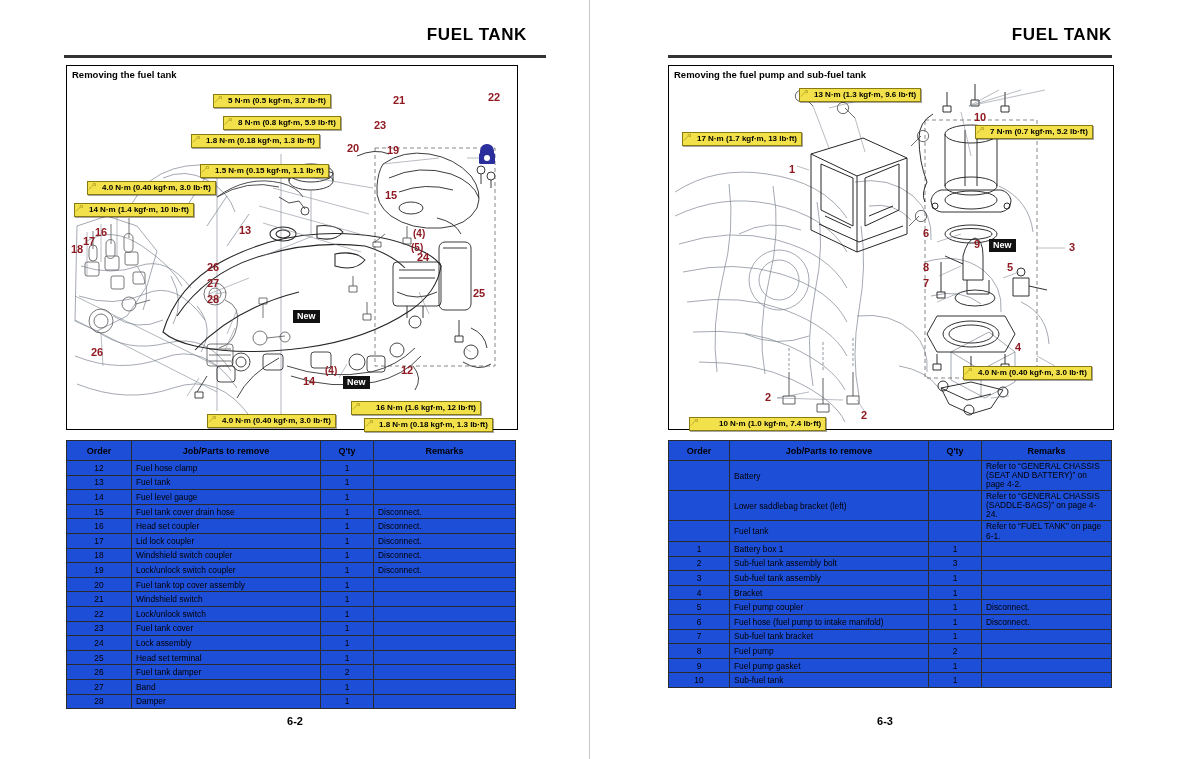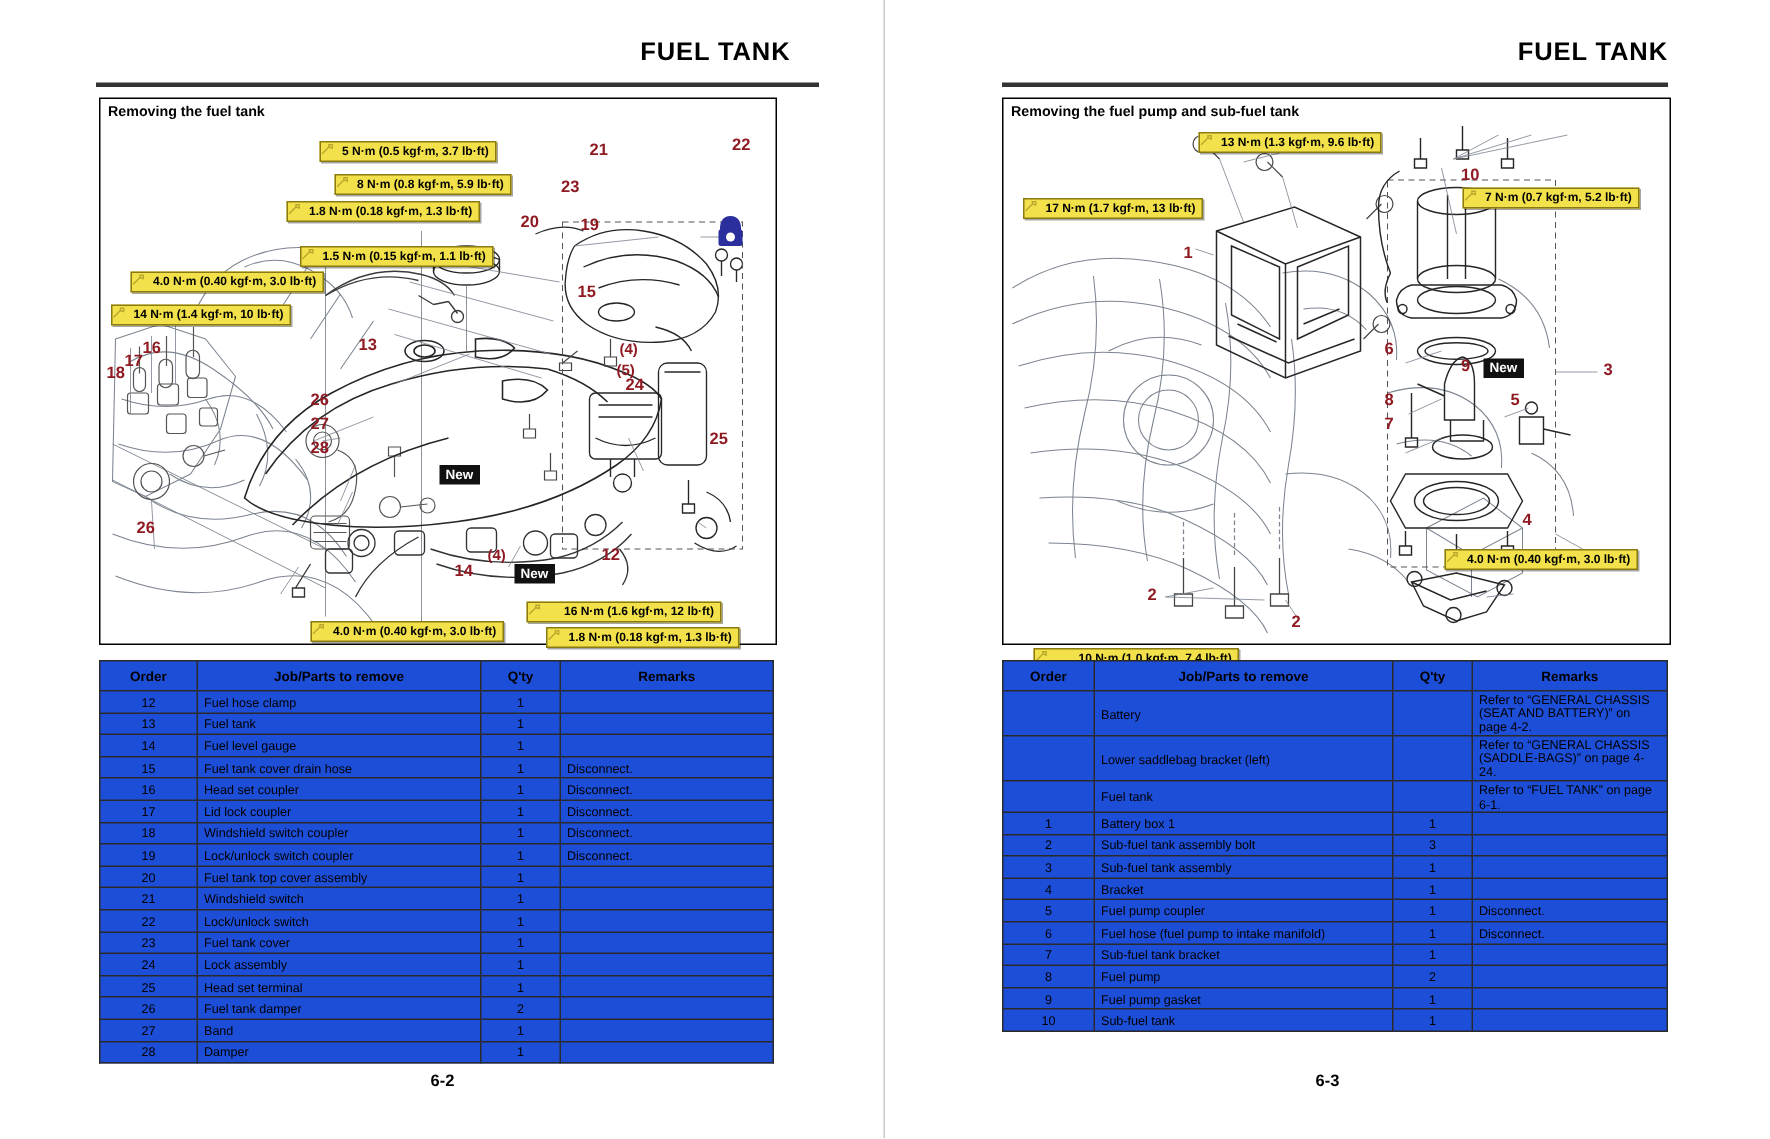--- a/index.html
+++ b/index.html
@@ -602,21 +602,21 @@
           <span>17 N·m (1.7 kgf·m, 13 lb·ft)</span>
         </div>
         <div class="tq" style="left:294px;top:300px;">
           <span class="wr">
             <svg viewBox="0 0 12 12" width="9" height="9">
                 <path d="M1 10 L7 4 M7 2 l3 0 l0 3 l-3 -1z" stroke="#8a7a12" fill="none" stroke-width="1.2"></path>
               </svg>
           </span>
           <span>4.0 N·m (0.40 kgf·m, 3.0 lb·ft)</span>
         </div>
-        <div class="tq" style="left:20px;top:366px;padding-left:17px;">
+        <div class="tq" style="left:20px;top:351px;padding-left:17px;">
           <span class="wr">
             <svg viewBox="0 0 12 12" width="9" height="9">
                 <path d="M1 10 L7 4 M7 2 l3 0 l0 3 l-3 -1z" stroke="#8a7a12" fill="none" stroke-width="1.2"></path>
               </svg>
           </span>
           <span>10 N·m (1.0 kgf·m, 7.4 lb·ft)</span>
         </div>
 
         <div class="newbadge" style="left:320px;top:173px;">New</div>
 

